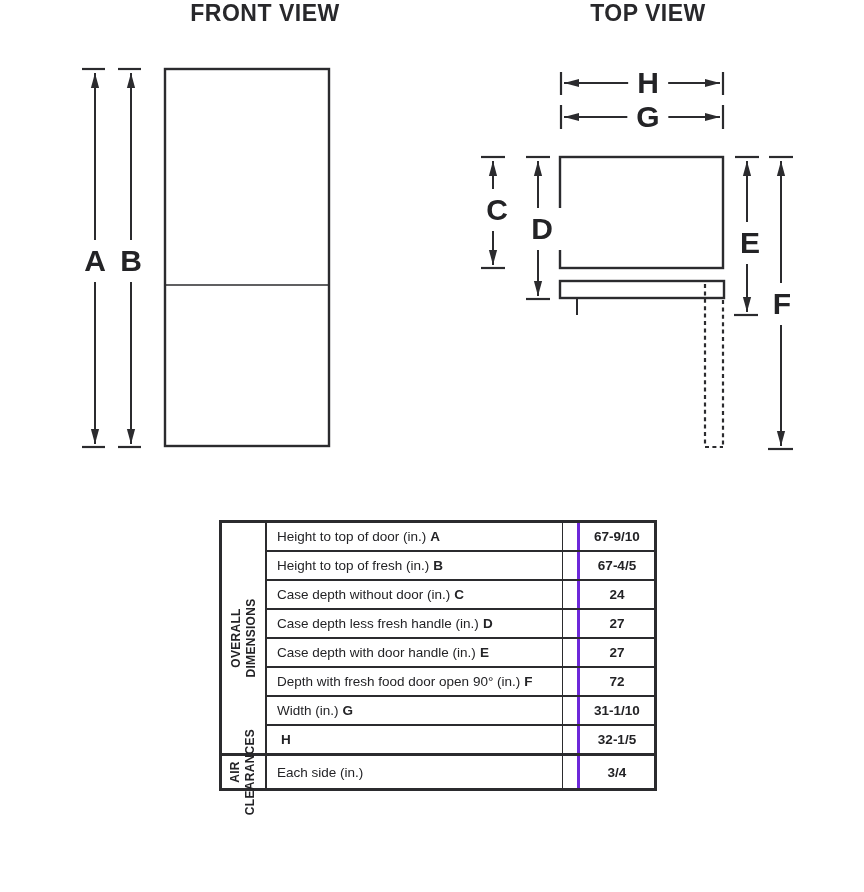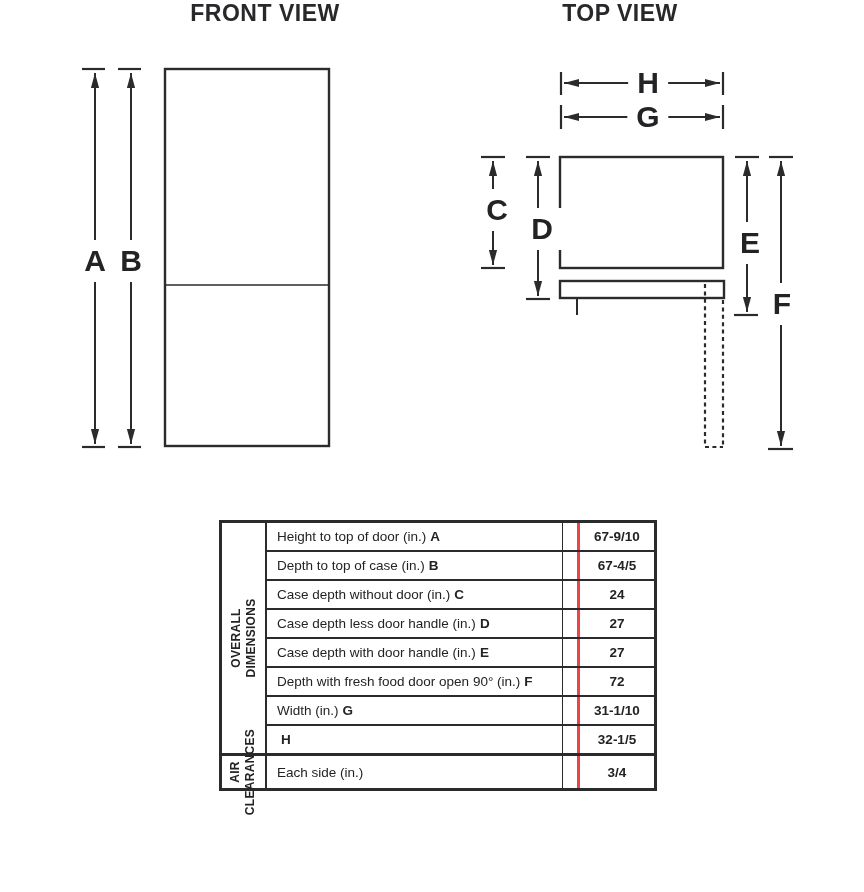--- a/index.html
+++ b/index.html
@@ -4,21 +4,21 @@
 <style>
   * { margin:0; padding:0; box-sizing:content-box; }
   html,body { width:864px; height:892px; background:#ffffff; overflow:hidden;
               font-family:"Liberation Sans", sans-serif; }
   .stage { position:relative; width:864px; height:888px; background:#fff; }
 
   
   .view-title { position:absolute; top:0; transform:translateX(-50%);
     font-weight:bold; font-size:23px; letter-spacing:0.5px; color:#28282b; white-space:nowrap; }
   #front-title { left:265px; }
-  #top-title   { left:620px; }
+  #top-title   { left:648px; }
 
   
   svg.diagram { position:absolute; left:0; top:0; }
   .ln   { stroke:#2b2b2e; stroke-width:2;   fill:none; }
   .tick { stroke:#2b2b2e; stroke-width:2.2; fill:none; }
   .shape{ stroke:#2b2b2e; stroke-width:2.4; fill:#ffffff; }
   .thin { stroke:#2b2b2e; stroke-width:1.5; fill:none; }
   .dash { stroke:#2b2b2e; stroke-width:2.2; fill:none; stroke-dasharray:4 3.4; }
 
   
@@ -39,21 +39,21 @@
   .row  { display:flex; align-items:stretch; }
   .row:not(:last-child) { border-bottom:2px solid #2b2b2e; }
   .sec-dim .row { height:27px; }
   .sec-air .row { height:32px;text-align:right; }
   .desc { width:296px; min-width:296px; box-sizing:border-box; padding-left:10px;
     border-right:1.5px solid #2b2b2e; display:flex; align-items:center;
     font-size:13.5px; white-space:nowrap; overflow:hidden; }
   .desc b { margin-left:4px; font-weight:bold; }
   .desc b:empty { margin-left:0; }
   .gutter { width:14px; min-width:14px; }
-  .val { flex:1; border-left:3px solid #ef4444; display:flex; align-items:center;
+  .val { flex:1; border-left:3px solid #6d28d9; display:flex; align-items:center;
     justify-content:center; font-weight:bold; font-size:13.5px; }
 
   
   .caption { position:absolute; left:1px; top:868px; width:863px;
     font-size:17px; letter-spacing:-0.1px; color:#3b3b3b; white-space:nowrap; }
 </style>
 </head>
 <body>
 
 <div class="stage">
@@ -135,37 +135,37 @@
         <div class="row">
           <div class="desc">
               <span>Height to top of door (in.)</span>
               <b>A</b>
             </div>
           <div class="gutter"></div>
           <div class="val">67-9/10</div>
         </div>
         <div class="row">
           <div class="desc">
-              <span>Depth to top of case (in.)</span>
+              <span>Height to top of fresh (in.)</span>
               <b>B</b>
             </div>
           <div class="gutter"></div>
           <div class="val">67-4/5</div>
         </div>
         <div class="row">
           <div class="desc">
               <span>Case depth without door (in.)</span>
               <b>C</b>
             </div>
           <div class="gutter"></div>
           <div class="val">24</div>
         </div>
         <div class="row">
           <div class="desc">
-              <span>Case depth less door handle (in.)</span>
+              <span>Case depth less fresh handle (in.)</span>
               <b>D</b>
             </div>
           <div class="gutter"></div>
           <div class="val">27</div>
         </div>
         <div class="row">
           <div class="desc">
               <span>Case depth with door handle (in.)</span>
               <b>E</b>
             </div>

